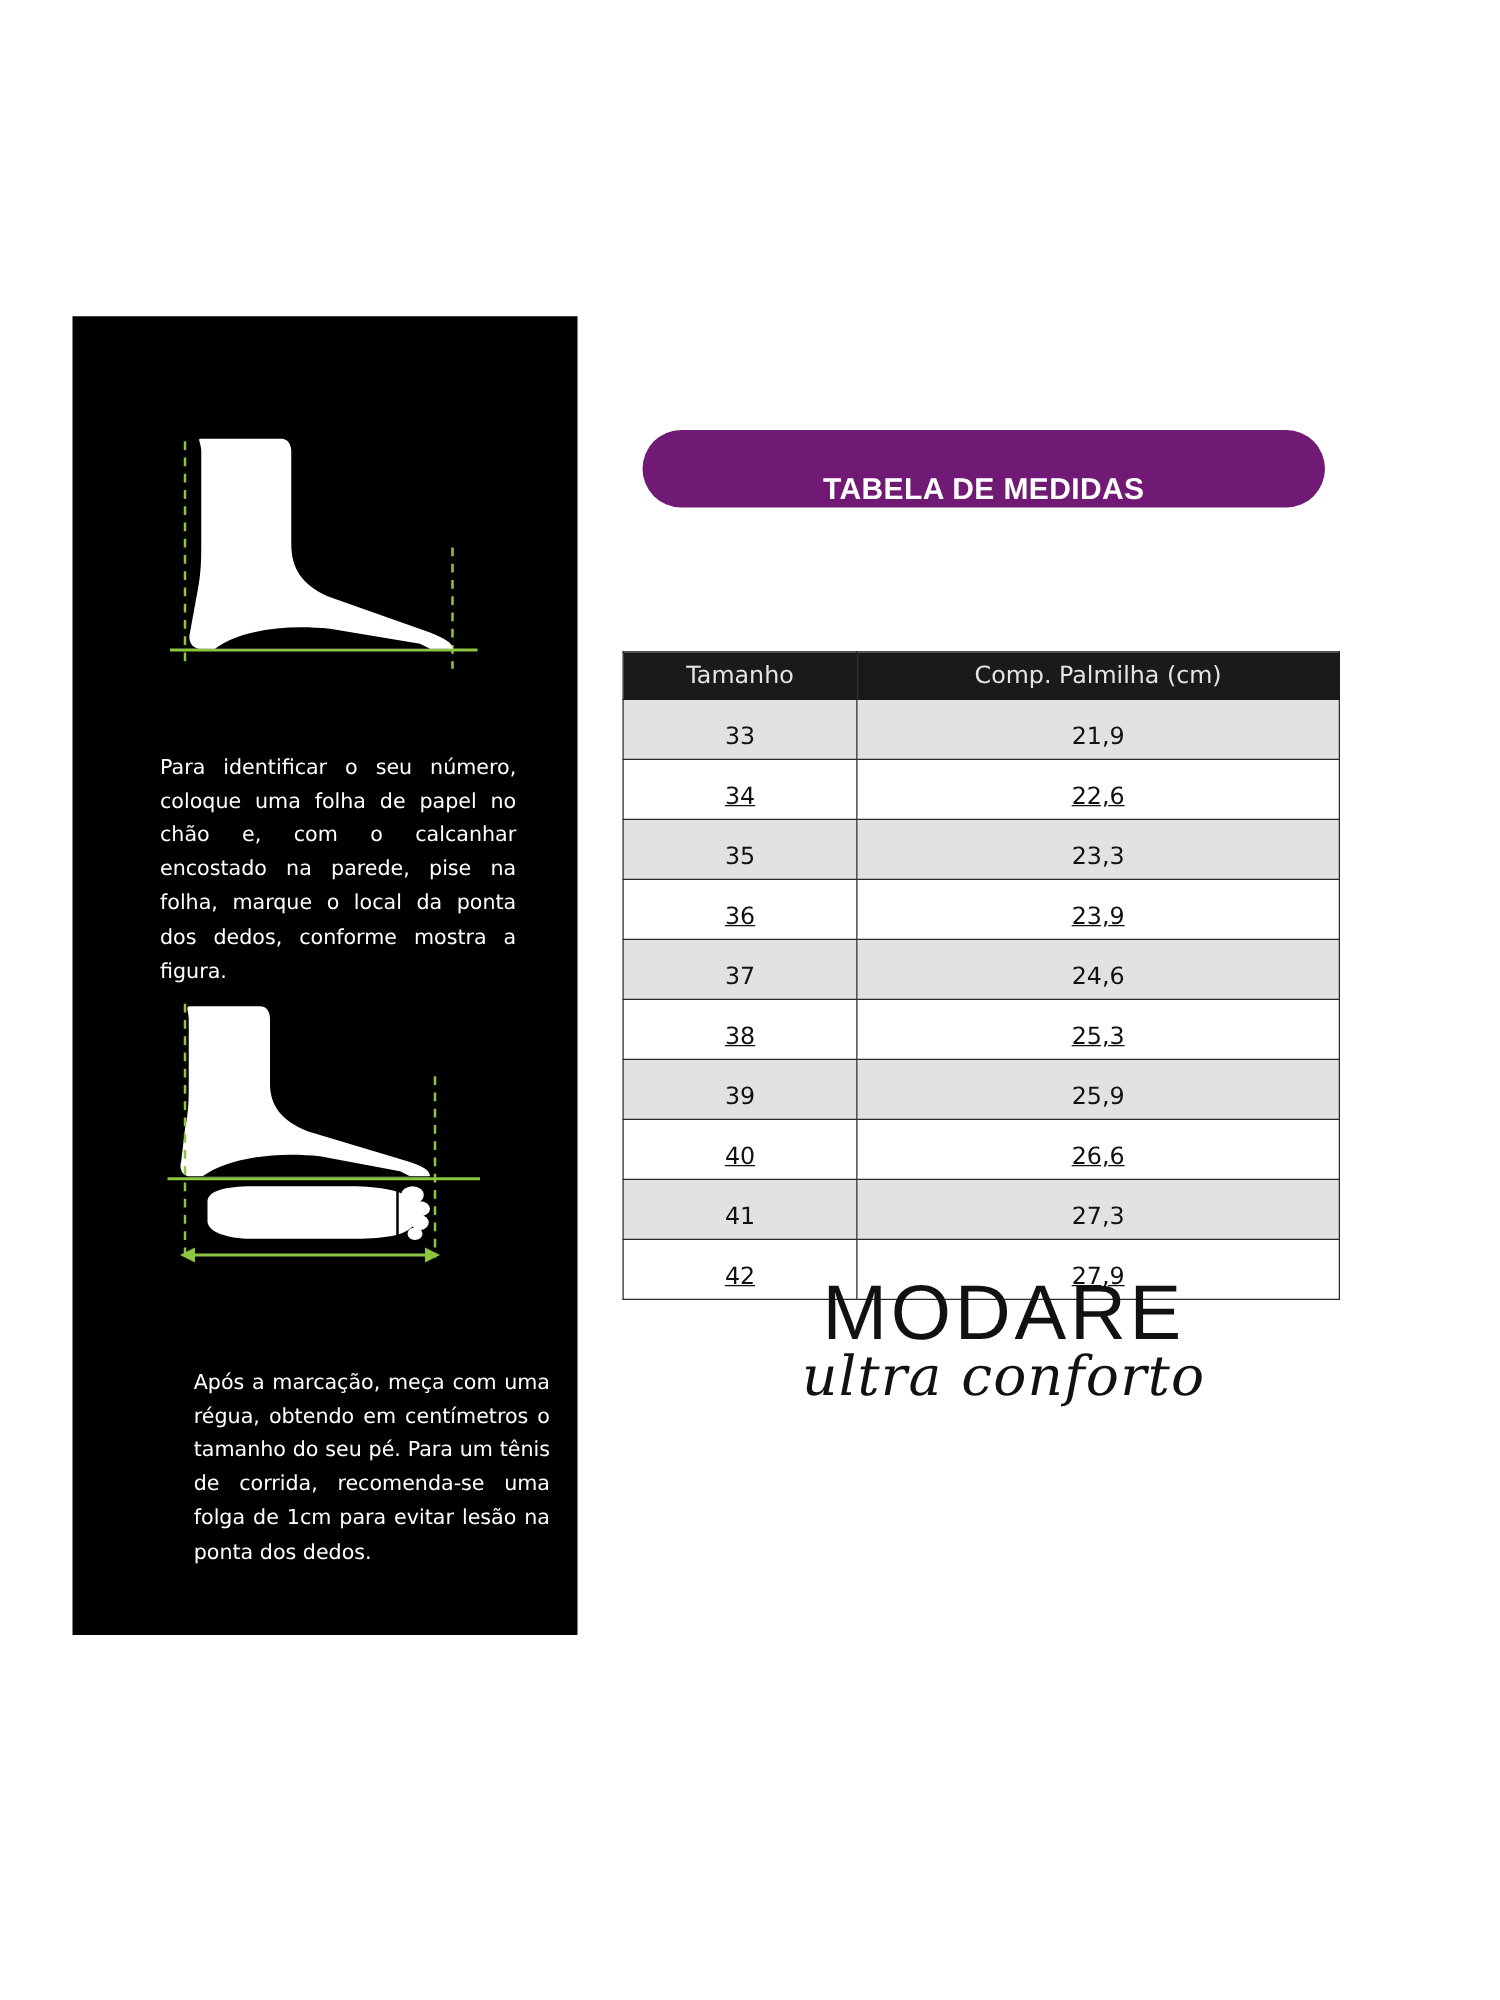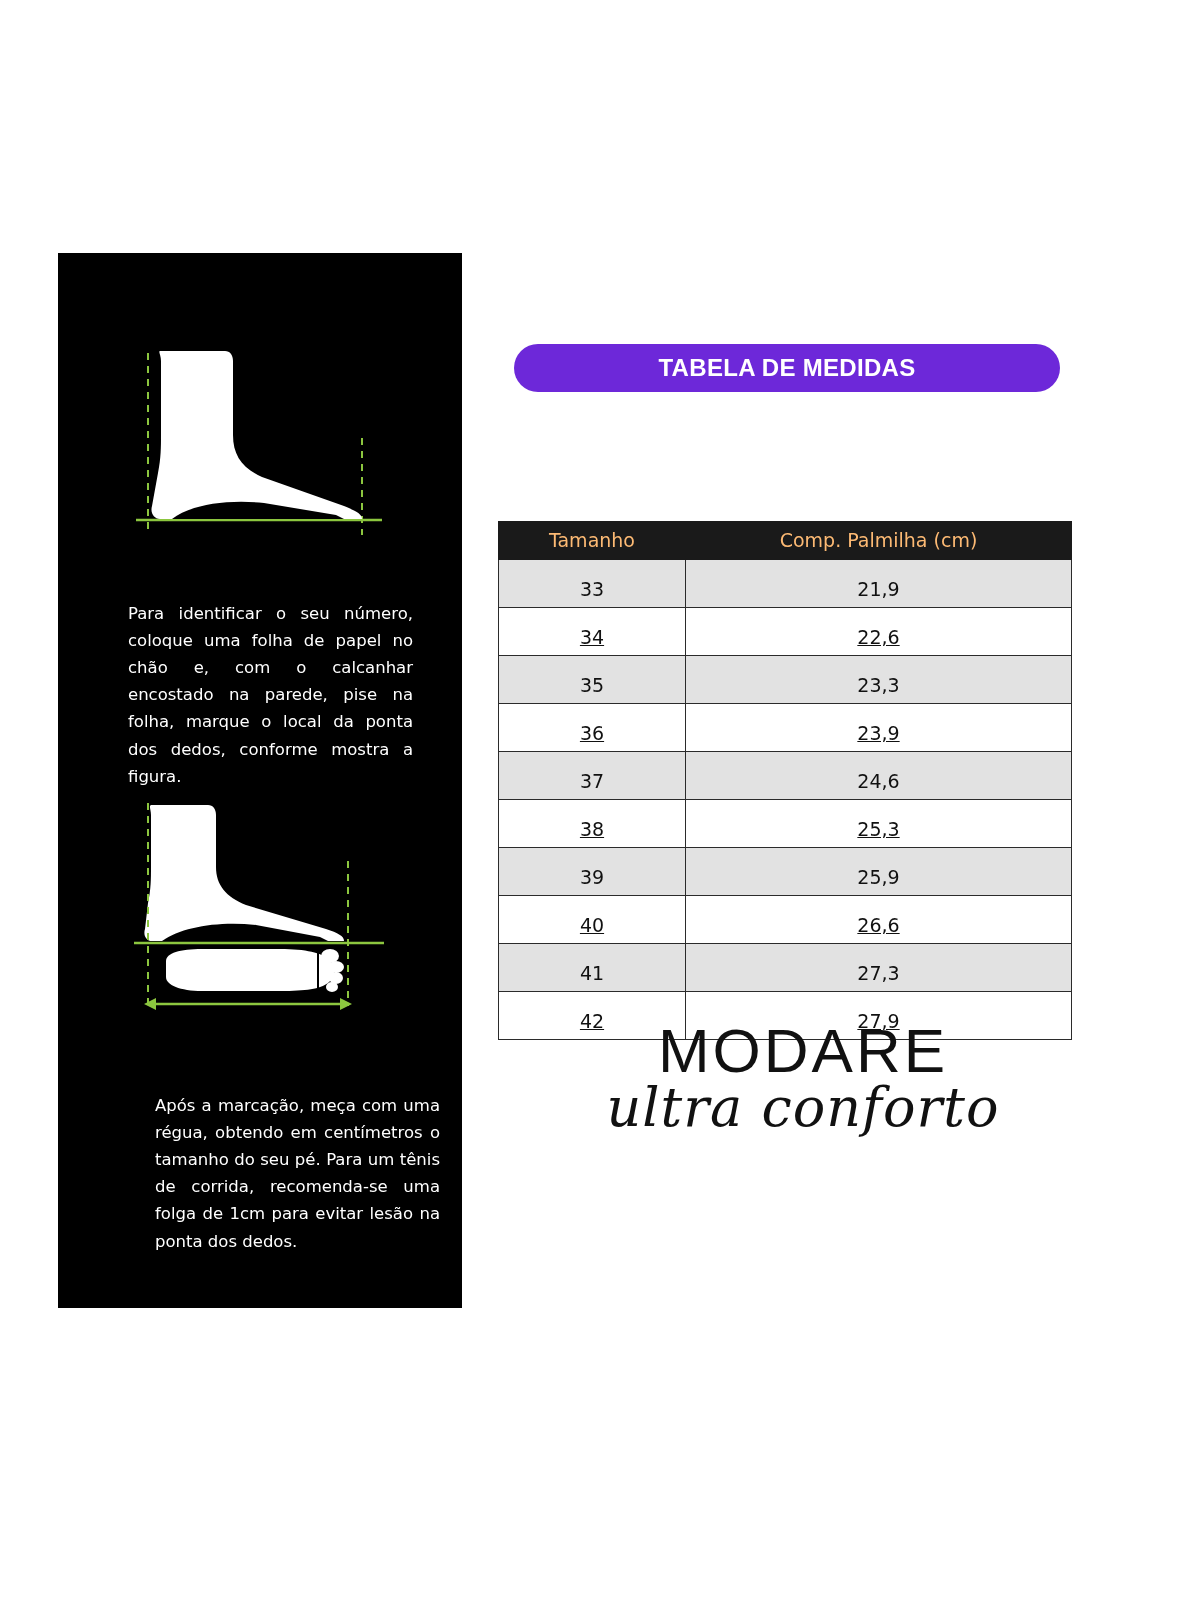--- a/index.html
+++ b/index.html
@@ -59,25 +59,25 @@
   }
   #panel-text-1 { top: 330px; }
   #panel-text-2 { top: 822px; margin-left: 27px; }
 
   
   #measures-title-pill {
     position: absolute;
     left: 514px;
     top: 344px;
     width: 546px;
-    height: 48px;
-    background: #6d28d9;
+    height: 62px;
+    background: #701a75;
     border-radius: 31px;
     display: flex;
-    align-items: center;
+    align-items: flex-end;
     justify-content: center;
   }
   #measures-title-pill .title-text {
     color: #ffffff;
     font-family: "Liberation Sans", sans-serif;
     font-weight: bold;
     font-size: 24px;
     letter-spacing: 0.3px;
   }
 
@@ -85,21 +85,21 @@
   #measures-table {
     position: absolute;
     left: 498px;
     top: 521px;
     width: 574px;
     border-collapse: collapse;
     font-family: "DejaVu Sans", sans-serif;
   }
   #measures-table th {
     background: #1a1a1a;
-    color: #fdba74;
+    color: #e5e5e5;
     font-weight: normal;
     font-size: 19px;
     padding: 7px 0 8px 0;
     border: 1px solid #1a1a1a;
   }
   #measures-table th.col-size { width: 186px; }
   #measures-table td {
     font-size: 19px;
     text-align: center;
     padding: 18px 0 7px 0;
@@ -121,21 +121,21 @@
     font-family: "Liberation Sans", sans-serif;
     font-size: 62px;
     letter-spacing: 3px;
     color: #111111;
     line-height: 1;
     font-weight: 400;
   }
   #brand .brand-tagline {
     font-family: "DejaVu Serif", serif;
     font-style: italic;
-    font-size: 54px;
+    font-size: 44px;
     color: #111111;
     margin-top: -6px;
     letter-spacing: 1px;
   }
 </style>
 </head>
 <body>
 
 <div id="left-panel">
 

